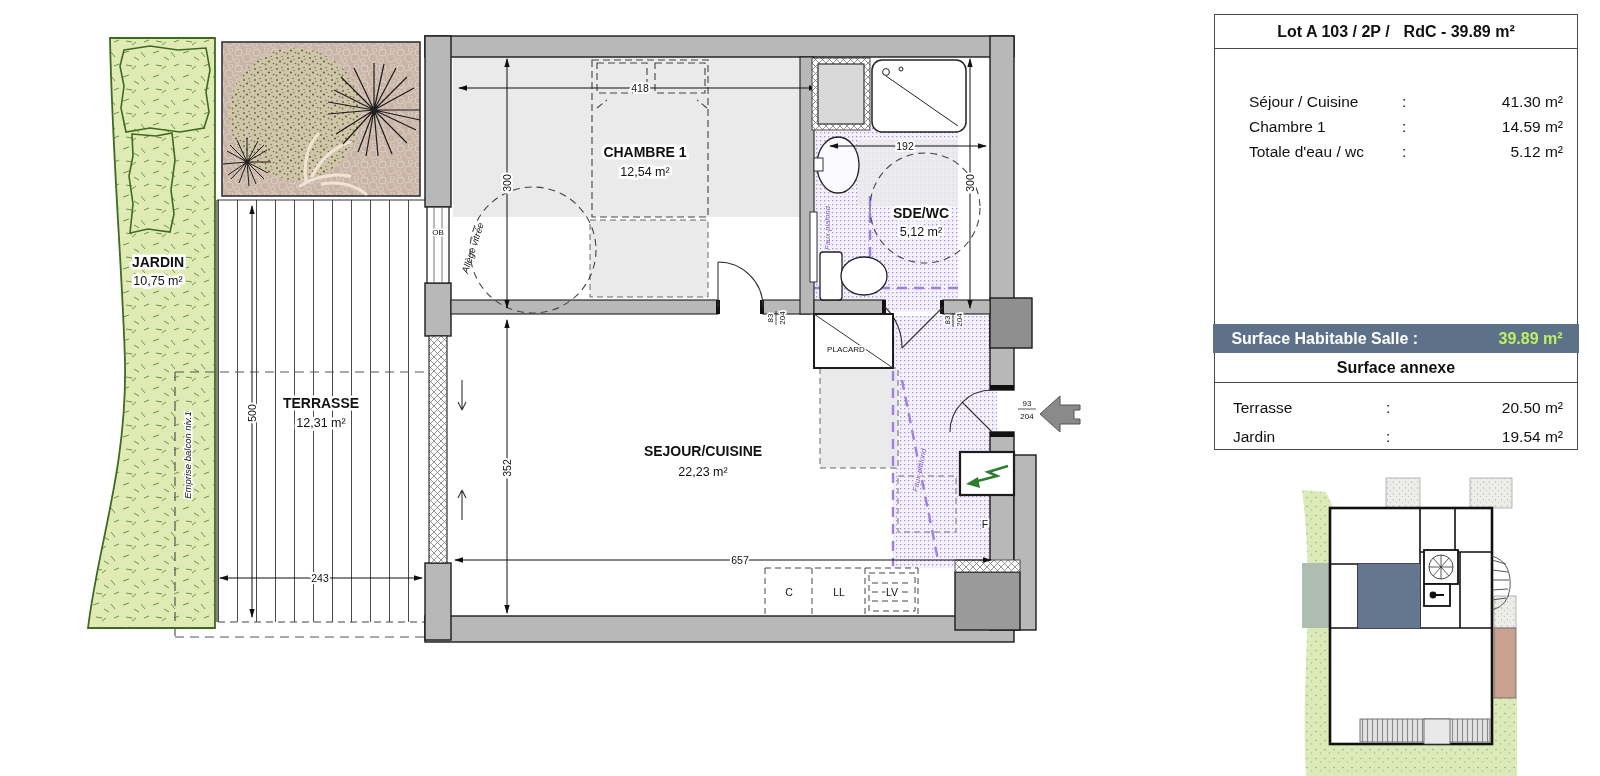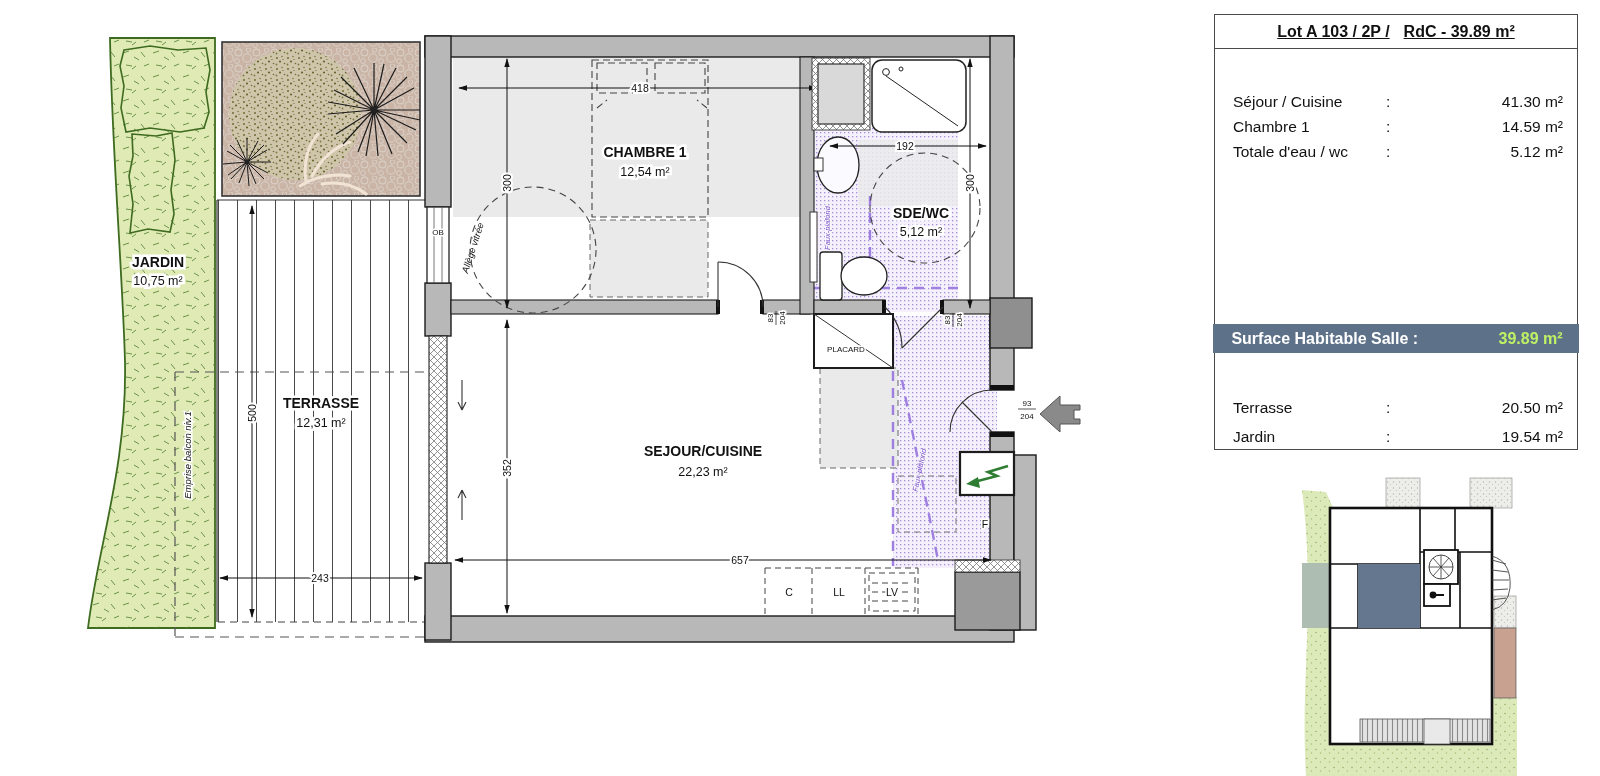--- a/index.html
+++ b/index.html
@@ -9,22 +9,22 @@
   .room-area{font-size:12.5px;paint-order:stroke;stroke:#fff;stroke-width:5px;}
   .dim{font-size:10.5px;paint-order:stroke;stroke:#fff;stroke-width:4px;}
   .tiny{font-size:8px;paint-order:stroke;stroke:#fff;stroke-width:3px;}
   .annot{font-size:9.5px;font-style:italic;paint-order:stroke;stroke:#fff;stroke-width:3px;}
   .purpletxt{font-size:7.5px;font-style:italic;fill:#7b52c7;paint-order:stroke;stroke:rgba(255,255,255,.6);stroke-width:2px;}
   .appl{font-size:10.5px;paint-order:stroke;stroke:#fff;stroke-width:3px;}
 
   .info-panel{position:absolute;left:1214px;top:14px;width:362px;height:434px;
     border:1.6px solid #4a4a4a;background:#fff;font-size:15.5px;color:#111;}
   .ip-header{height:33px;border-bottom:1.6px solid #4a4a4a;display:flex;align-items:center;
-    justify-content:center;font-weight:bold;font-size:16px;gap:14px;text-decoration:underline;}
-  .ip-rows{position:absolute;top:74px;left:0;right:0;}
+    justify-content:center;font-weight:bold;font-size:16px;gap:14px;}
+  .ip-rows{position:absolute;top:74px;left:16px;right:0;}
   .ip-row{display:flex;padding:1.5px 14px 1.5px 18px;line-height:22px;}
   .ip-label{width:153px;}
   .ip-colon{width:20px;}
   .ip-value{flex:1;text-align:right;}
   .ip-band{position:absolute;top:309px;left:-1.6px;right:-1.6px;height:29px;background:#5d7189;
     color:#fff;font-weight:bold;display:flex;align-items:center;padding:0 16px 0 18px;font-size:16px;}
   .ip-band .ip-value{color:#bef264;}
   .ip-annexe-h{position:absolute;top:338px;left:0;right:0;height:29px;border-bottom:1.6px solid #4a4a4a;
     display:flex;align-items:center;justify-content:center;font-weight:bold;font-size:16px;}
   .ip-annexe-rows{position:absolute;top:378px;left:0;right:0;}
@@ -418,20 +418,21 @@
     <div class="ip-row">
       <span class="ip-label">Totale d'eau / wc</span>
       <span class="ip-colon">:</span>
       <span class="ip-value">5.12 m²</span>
     </div>
   </div>
   <div class="ip-band">
     <span>Surface Habitable Salle :</span>
     <span class="ip-value">39.89 m²</span>
   </div>
+  <div class="ip-annexe-h">Surface annexe</div>
   <div class="ip-annexe-rows">
     <div class="ip-row">
       <span class="ip-label">Terrasse</span>
       <span class="ip-colon">:</span>
       <span class="ip-value">20.50 m²</span>
     </div>
     <div class="ip-row">
       <span class="ip-label">Jardin</span>
       <span class="ip-colon">:</span>
       <span class="ip-value">19.54 m²</span>

